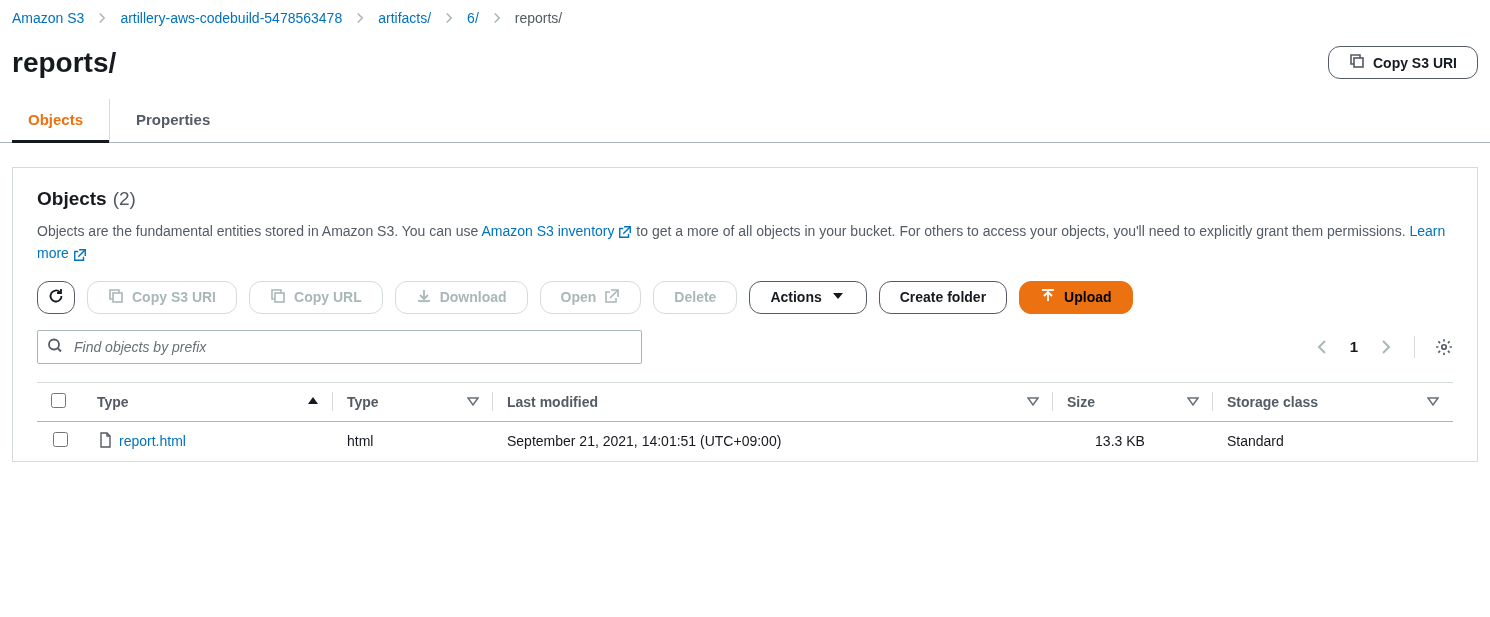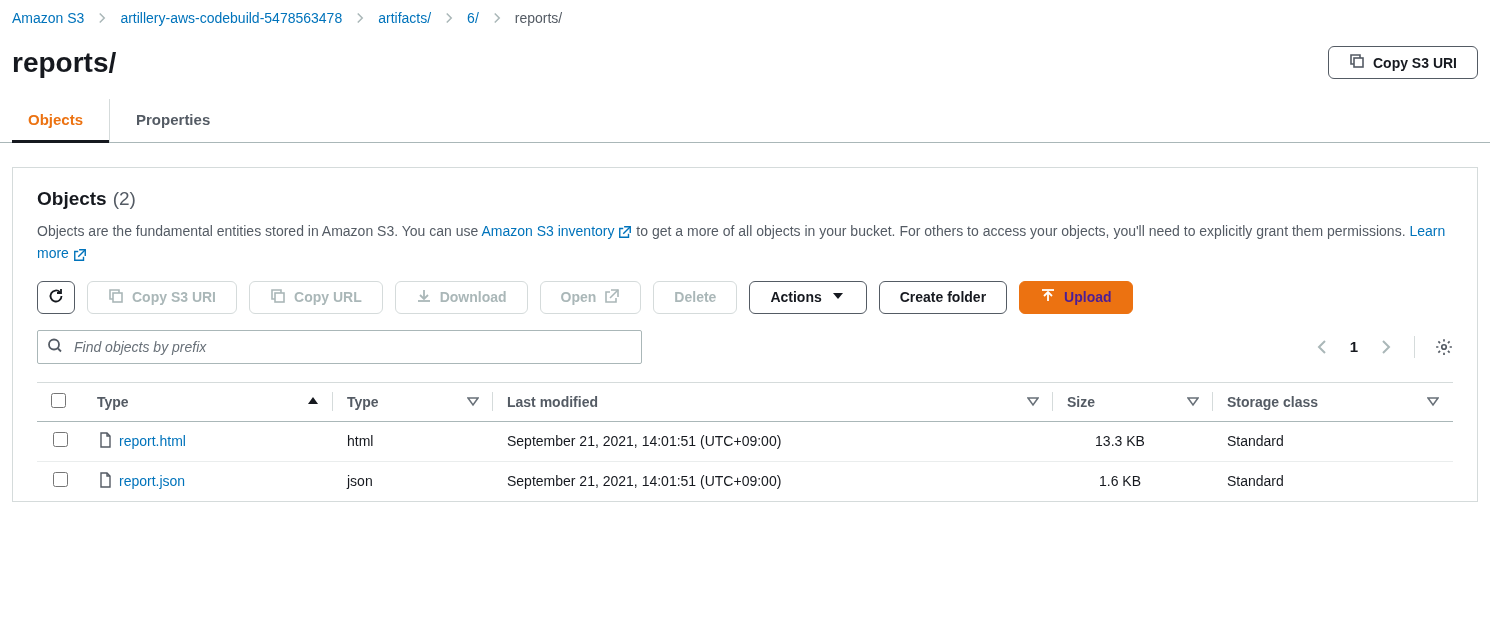--- a/index.html
+++ b/index.html
@@ -13,23 +13,23 @@
   a { color: #0073bb; text-decoration: none; cursor: pointer; }
 
   
   .breadcrumb { display: flex; align-items: center; gap: 12px; padding: 10px 12px; font-size: 14px; }
   .breadcrumb .sep svg { width: 12px; height: 12px; display:block; }
   .breadcrumb .current { color: #545b64; }
 
   
   .page-header { display:flex; justify-content: space-between; align-items: center; padding: 10px 12px 20px 12px; }
   .page-title { font-size: 28px; font-weight: 700; }
-  .btn { display:inline-flex; align-items:center; gap:8px; border:1px solid #545b64; border-radius:6px; background:#fff; padding:6px 20px; font-size:14px; font-weight:700; cursor:pointer; color:#16191f; }
+  .btn { display:inline-flex; align-items:center; gap:8px; border:1px solid #545b64; border-radius:12px; background:#fff; padding:6px 20px; font-size:14px; font-weight:700; cursor:pointer; color:#16191f; }
   .btn svg { width:16px; height:16px; }
-  .btn-primary { background:#ec7211; border-color:#ec7211; color:#4c1d95;text-align:right; }
+  .btn-primary { background:#ec7211; border-color:#ec7211; color:#000000;text-align:right; }
   .btn-disabled { color:#aab7b8; border-color:#d5dbdb; cursor:default; }
   .btn-icon-only { padding:6px 10px; }
 
   
   .tabs-row { border-bottom:1px solid #aab7b8; padding: 0 12px; display:flex; }
   .tab { padding: 12px 14px 14px 14px; font-size:15px; font-weight:700; color:#545b64; cursor:pointer; border-right:1px solid #d5dbdb; position:relative; }
   .tab:first-child { padding-left:16px; padding-right:26px; }
   .tab:last-child { border-right:none; padding-left:26px; }
   .tab-active { color:#ec7211; }
   .tab-active::after { content:""; position:absolute; left:0; right:0; bottom:-1px; height:3px; background:#16191f; }
@@ -280,32 +280,16 @@
                   <path d="M10 1v3h3"></path>
                 </svg></span>
               <a>report.html</a>
             </div>
           </td>
           <td>html</td>
           <td>September 21, 2021, 14:01:51 (UTC+09:00)</td>
           <td class="size">13.3 KB</td>
           <td>Standard</td>
         </tr>
-        <tr>
-          <td class="cb"><input type="checkbox" style=""></td>
-          <td>
-            <div class="namecell">
-              <span class="file-ic"><svg viewBox="0 0 16 16" fill="none" stroke="#545b64" stroke-width="1.4">
-                  <path d="M4 1h6l3 3v11H4z"></path>
-                  <path d="M10 1v3h3"></path>
-                </svg></span>
-              <a>report.json</a>
-            </div>
-          </td>
-          <td>json</td>
-          <td>September 21, 2021, 14:01:51 (UTC+09:00)</td>
-          <td class="size">1.6 KB</td>
-          <td>Standard</td>
-        </tr>
       </tbody>
   </table>
   <div class="panel-bottom-space"></div>
 </div>
 
 </body></html>

